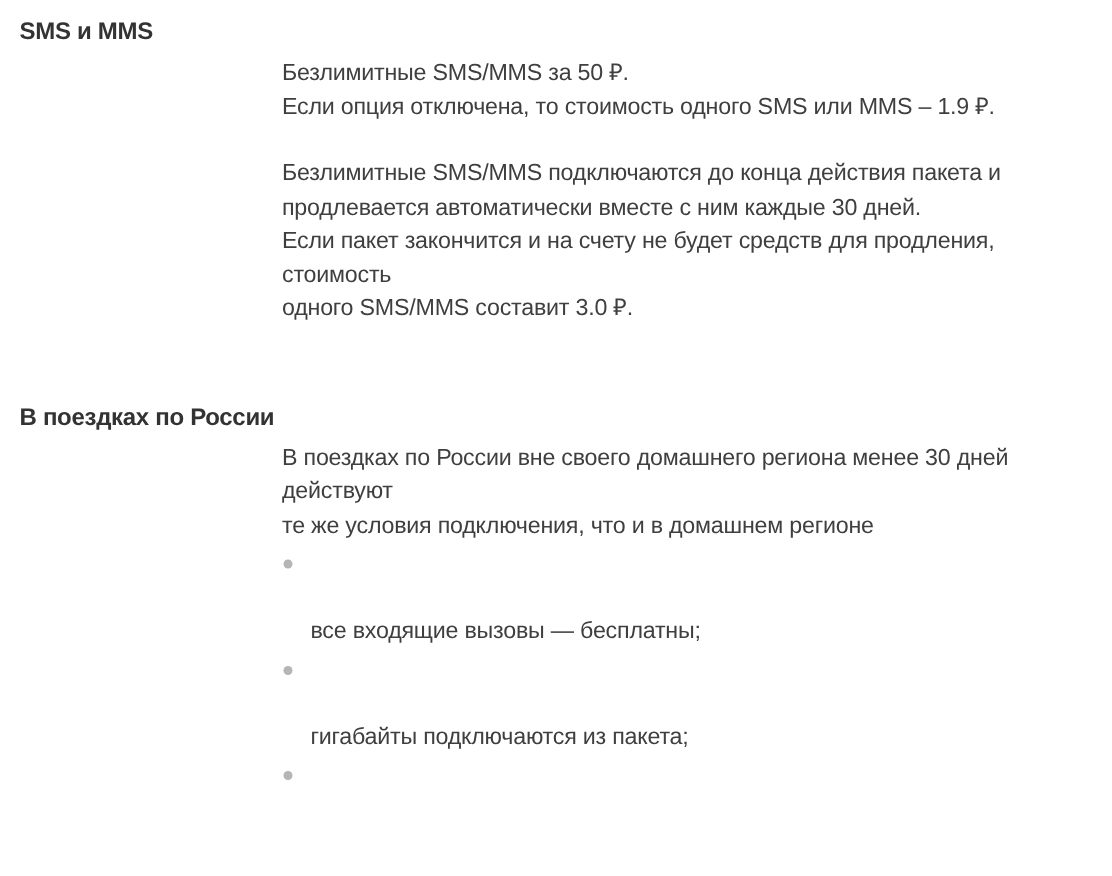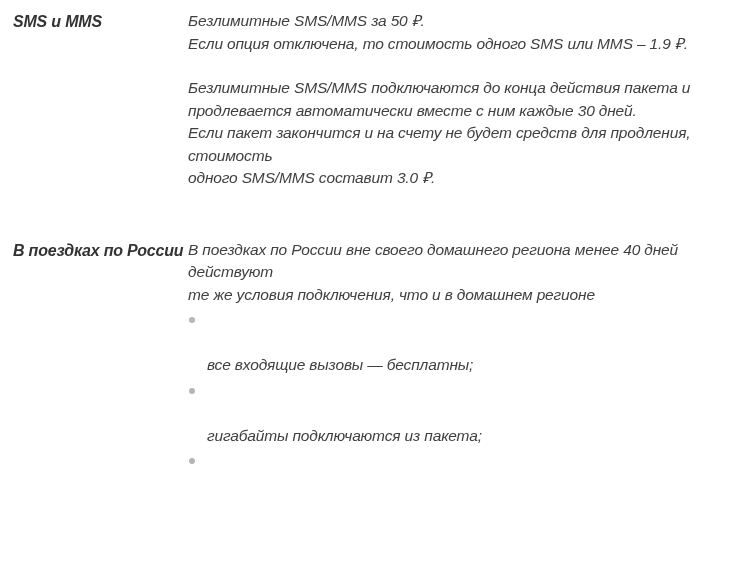--- a/index.html
+++ b/index.html
@@ -12,40 +12,40 @@
     height: 584px;
     overflow: hidden;
     font-family: "Liberation Sans", sans-serif;
     color: #3f3f3f;
   }
   .page {
     width: 741px;
     height: 552px;
     box-sizing: border-box;
     padding: 10px 8px 0 13px;
-    font-style: italic;
   }
   .section-row {
     display: grid;
     grid-template-columns: 175px 1fr;
     align-items: start;
   }
   .section-row + .section-row {
     margin-top: 49px;
   }
   .section-label {
     font-size: 16px;
     font-weight: bold;
     color: #333333;
     letter-spacing: -0.2px;
     line-height: 22px;
     padding-top: 1px;
   }
   .section-content {
     max-width: 545px;
+    margin-top: 28px;
   }
   .para {
     font-size: 15.5px;
     line-height: 22.5px;
     letter-spacing: -0.15px;
     white-space: pre-line;
     margin: 0;
   }
   .para + .para {
     margin-top: 22px;
@@ -87,21 +87,21 @@
       <p class="para">Безлимитные SMS/MMS подключаются до конца действия пакета и
 продлевается автоматически вместе с ним каждые 30 дней.
 Если пакет закончится и на счету не будет средств для продления, стоимость
 одного SMS/MMS составит 3.0 ₽.</p>
     </div>
   </div>
 
   <div class="section-row">
     <div class="section-label">В поездках по России</div>
     <div class="section-content">
-      <p class="para">В поездках по России вне своего домашнего региона менее 40 дней действуют
+      <p class="para">В поездках по России вне своего домашнего региона менее 30 дней действуют
 те же условия подключения, что и в домашнем регионе</p>
 
       <ul class="bullet-list">
         <li class="bullet-item">
           <span class="bullet-dot"></span>
           <span>все входящие вызовы — бесплатны;</span>
         </li>
         <li class="bullet-item">
           <span class="bullet-dot"></span>
           <span>гигабайты подключаются из пакета;</span>

